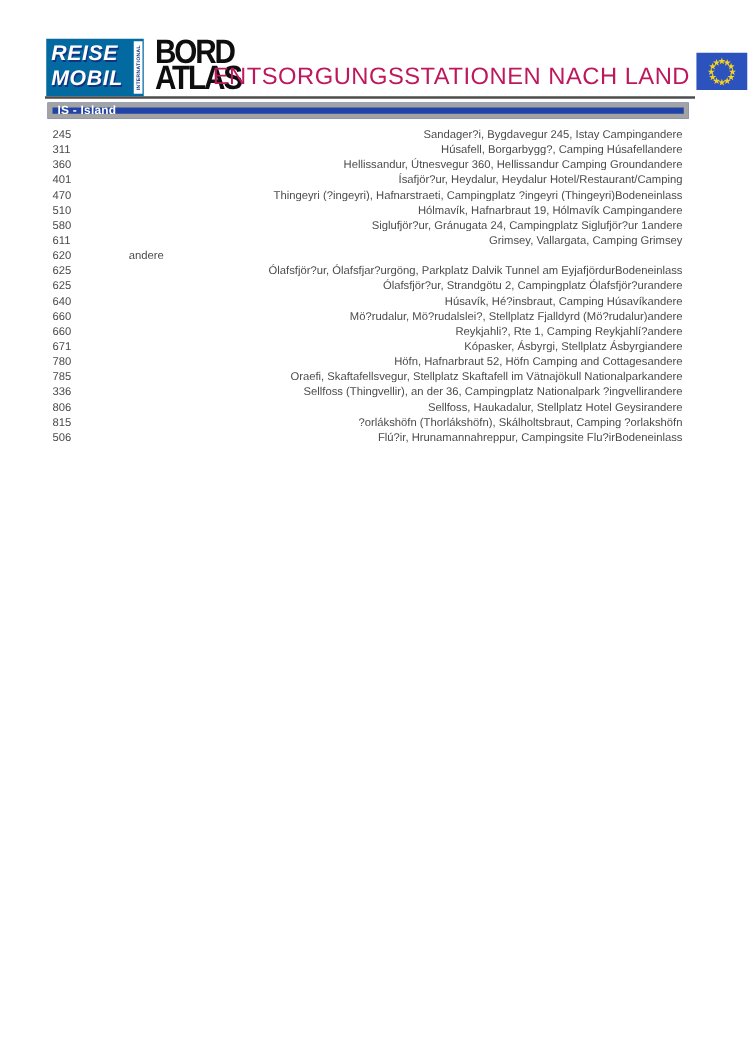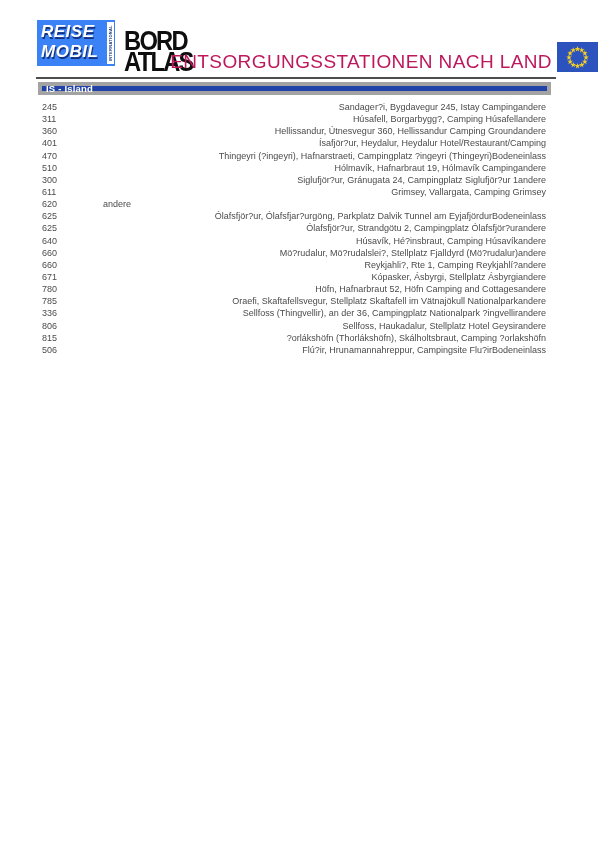--- a/index.html
+++ b/index.html
@@ -3,21 +3,21 @@
 <meta charset="utf-8">
 <style>
   html, body { margin:0; padding:0; background:#e8e8e8; }
   .page {
     position:relative; width:600px; height:848px; background:#ffffff;
     font-family:"Liberation Sans", sans-serif; overflow:hidden;
     margin:0 auto;
   }
 
   
-  .logo-rm { position:absolute; left:37px; top:20px; width:78px; height:46px; background:#3b82f6; }
+  .logo-rm { position:absolute; left:37px; top:31px; width:78px; height:46px; background:#0369a1; }
   .logo-rm .lines {
     position:absolute; left:4px; top:2px; font-style:italic; font-weight:bold;
     color:#ffffff; font-size:17px; line-height:20px; letter-spacing:0.5px;
     text-shadow:1px 1.5px 0 #14317f; white-space:nowrap;
   }
   .logo-rm .strip {
     position:absolute; right:1px; top:2px; bottom:2px; width:7px; background:#ffffff;
     display:flex; align-items:center; justify-content:center; overflow:hidden;
   }
   .logo-rm .strip span {
@@ -145,21 +145,21 @@
       <span class="type">Bodeneinlass</span>
     </div>
 
     <div class="row">
       <span class="num">510</span>
       <span class="loc">Hólmavík, Hafnarbraut 19, Hólmavík Camping</span>
       <span class="type">andere</span>
     </div>
 
     <div class="row">
-      <span class="num">300</span>
+      <span class="num">580</span>
       <span class="loc">Siglufjör?ur, Gránugata 24, Campingplatz Siglufjör?ur 1</span>
       <span class="type">andere</span>
     </div>
 
     <div class="row">
       <span class="num">611</span>
       <span class="loc">Grimsey, Vallargata, Camping Grimsey</span>
       <span class="type"></span>
     </div>
 

